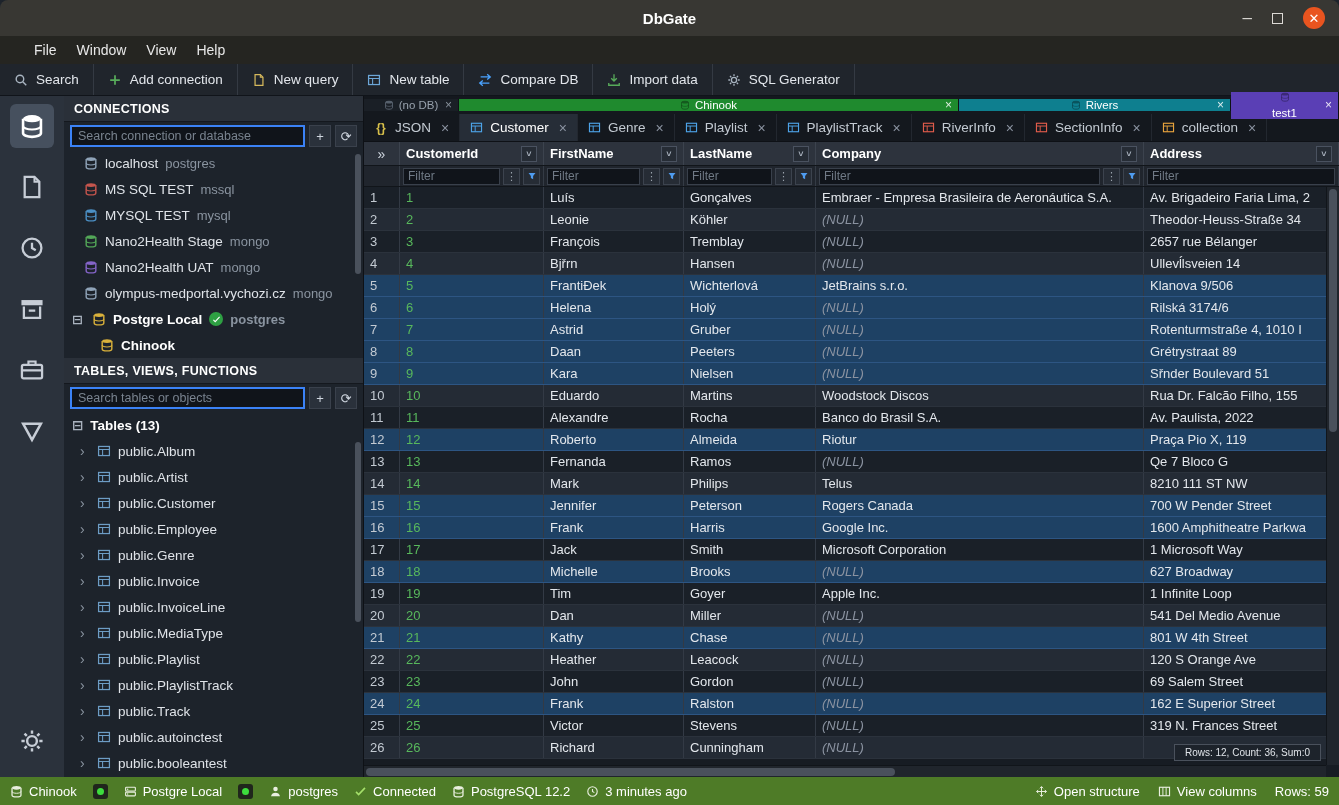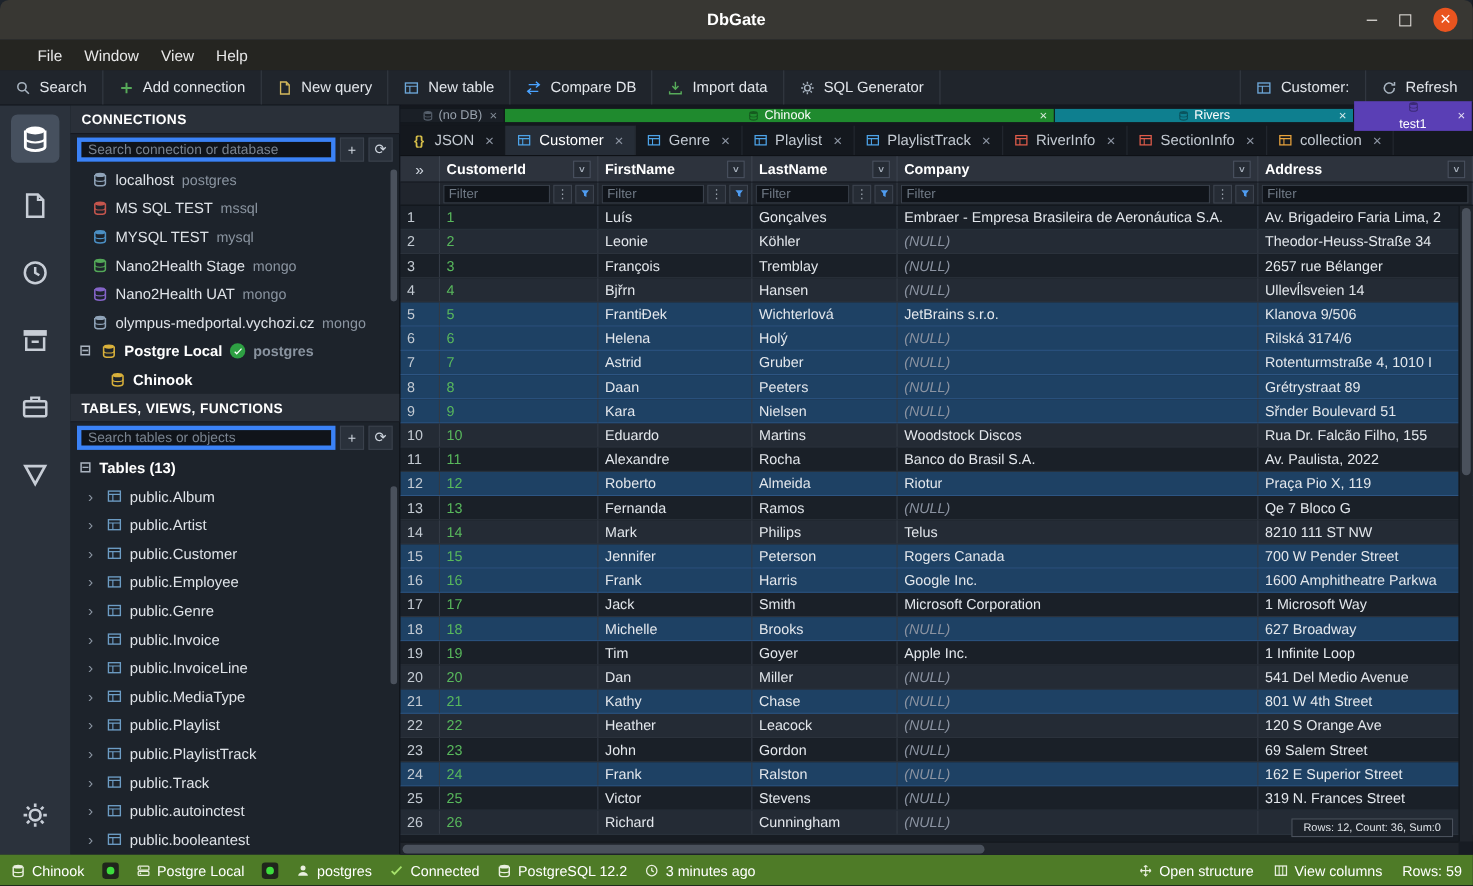--- a/index.html
+++ b/index.html
@@ -32,21 +32,21 @@
   .iconbar { width:64px; flex:none; background:#2b323c; display:flex; flex-direction:column; align-items:center; padding-top:8px; gap:17px; }
   .ib-tile { width:44px; height:44px; display:flex; align-items:center; justify-content:center; color:#c7cdd6; border-radius:6px; }
   .ib-tile.active { background:#46505e; color:#fff; }
   .ib-tile .icon { width:26px; height:26px; }
   .ib-tile.bottom { margin-top:auto; margin-bottom:14px; }
 
   
   .sidebar { width:300px; flex:none; background:#1d232b; border-right:1px solid #0e1116; display:flex; flex-direction:column; min-height:0; }
   .panel-header { height:26px; flex:none; background:#2a3039; color:#fff; font-weight:bold; font-size:12.5px; letter-spacing:.3px; display:flex; align-items:center; padding:0 10px; border-bottom:1px solid #14181e; }
   .searchrow { display:flex; align-items:center; gap:4px; padding:3px 6px; flex:none; }
-  .search-input { flex:1; height:22px; min-width:0; background:#10141a; border:4px solid #3b82f6; color:#dfe3e8; font-size:12.5px; padding:0 6px; font-family:inherit; }
+  .search-input { flex:1; height:22px; min-width:0; background:#10141a; border:2px solid #3b82f6; color:#dfe3e8; font-size:12.5px; padding:0 6px; font-family:inherit; }
   .search-input::placeholder { color:#79838f; }
   .mini-btn { width:22px; height:22px; flex:none; background:#2a313b; border:1px solid #3a414c; color:#cfd6df; display:flex; align-items:center; justify-content:center; font-size:13px; }
   .conn-list { position:relative; flex:none; }
   .conn-row { height:26px; display:flex; align-items:center; gap:7px; padding-left:20px; font-size:13.5px; color:#dfe3e8; white-space:nowrap; }
   .conn-row .engine { color:#8a94a0; font-size:13px; }
   .conn-row.bold { font-weight:bold; padding-left:8px; color:#fff; }
   .conn-row .expander { color:#aab3bf; font-size:13px; width:13px; }
   .conn-row.child { padding-left:36px; font-weight:bold; color:#fff; }
   .check-badge { width:14px; height:14px; border-radius:50%; background:#2ea043; display:inline-flex; align-items:center; justify-content:center; flex:none; }
   .check-badge .icon { width:9px; height:9px; color:#fff; }
@@ -199,40 +199,20 @@
         <div class="tb-btn">
           <span class="icon" style="color: rgb(168, 180, 192);">
             <svg viewBox="0 0 16 16">
               <circle cx="8" cy="8" r="3" fill="none" stroke="currentColor" stroke-width="1.5"></circle>
               <path d="M8 1.5v2M8 12.5v2M1.5 8h2M12.5 8h2M3.4 3.4l1.4 1.4M11.2 11.2l1.4 1.4M12.6 3.4l-1.4 1.4M4.8 11.2l-1.4 1.4" stroke="currentColor" stroke-width="1.5"></path>
             </svg>
           </span>
           <span>SQL Generator</span>
         </div>
       </div>
-    <div class="tb-group tb-right">
-        <div class="tb-btn">
-          <span class="icon" style="color: rgb(109, 167, 216);">
-            <svg viewBox="0 0 16 16">
-              <rect x="1.8" y="2.8" width="12.4" height="10.4" fill="none" stroke="currentColor" stroke-width="1.4"></rect>
-              <path d="M1.8 6.2h12.4M6.4 6.2v7" stroke="currentColor" stroke-width="1.2" fill="none"></path>
-            </svg>
-          </span>
-          <span>Customer:</span>
-        </div>
-        <div class="tb-btn">
-          <span class="icon" style="color: rgb(168, 180, 192);">
-            <svg viewBox="0 0 16 16">
-              <path d="M13.2 8a5.2 5.2 0 1 1-1.6-3.7" fill="none" stroke="currentColor" stroke-width="1.6"></path>
-              <path d="M13.4 1.8v3.1h-3.1" fill="none" stroke="currentColor" stroke-width="1.6"></path>
-            </svg>
-          </span>
-          <span>Refresh</span>
-        </div>
-      </div>
   </div>
 
   <div class="main">
 
     <div class="iconbar">
         <div class="ib-tile active">
           <span class="icon">
             <svg viewBox="0 0 16 16">
               <ellipse cx="8" cy="3.5" rx="5.5" ry="2.2" fill="currentColor"></ellipse>
               <path d="M2.5 3.5v9c0 1.2 2.5 2.2 5.5 2.2s5.5-1 5.5-2.2v-9" fill="none" stroke="currentColor" stroke-width="1.6"></path>

